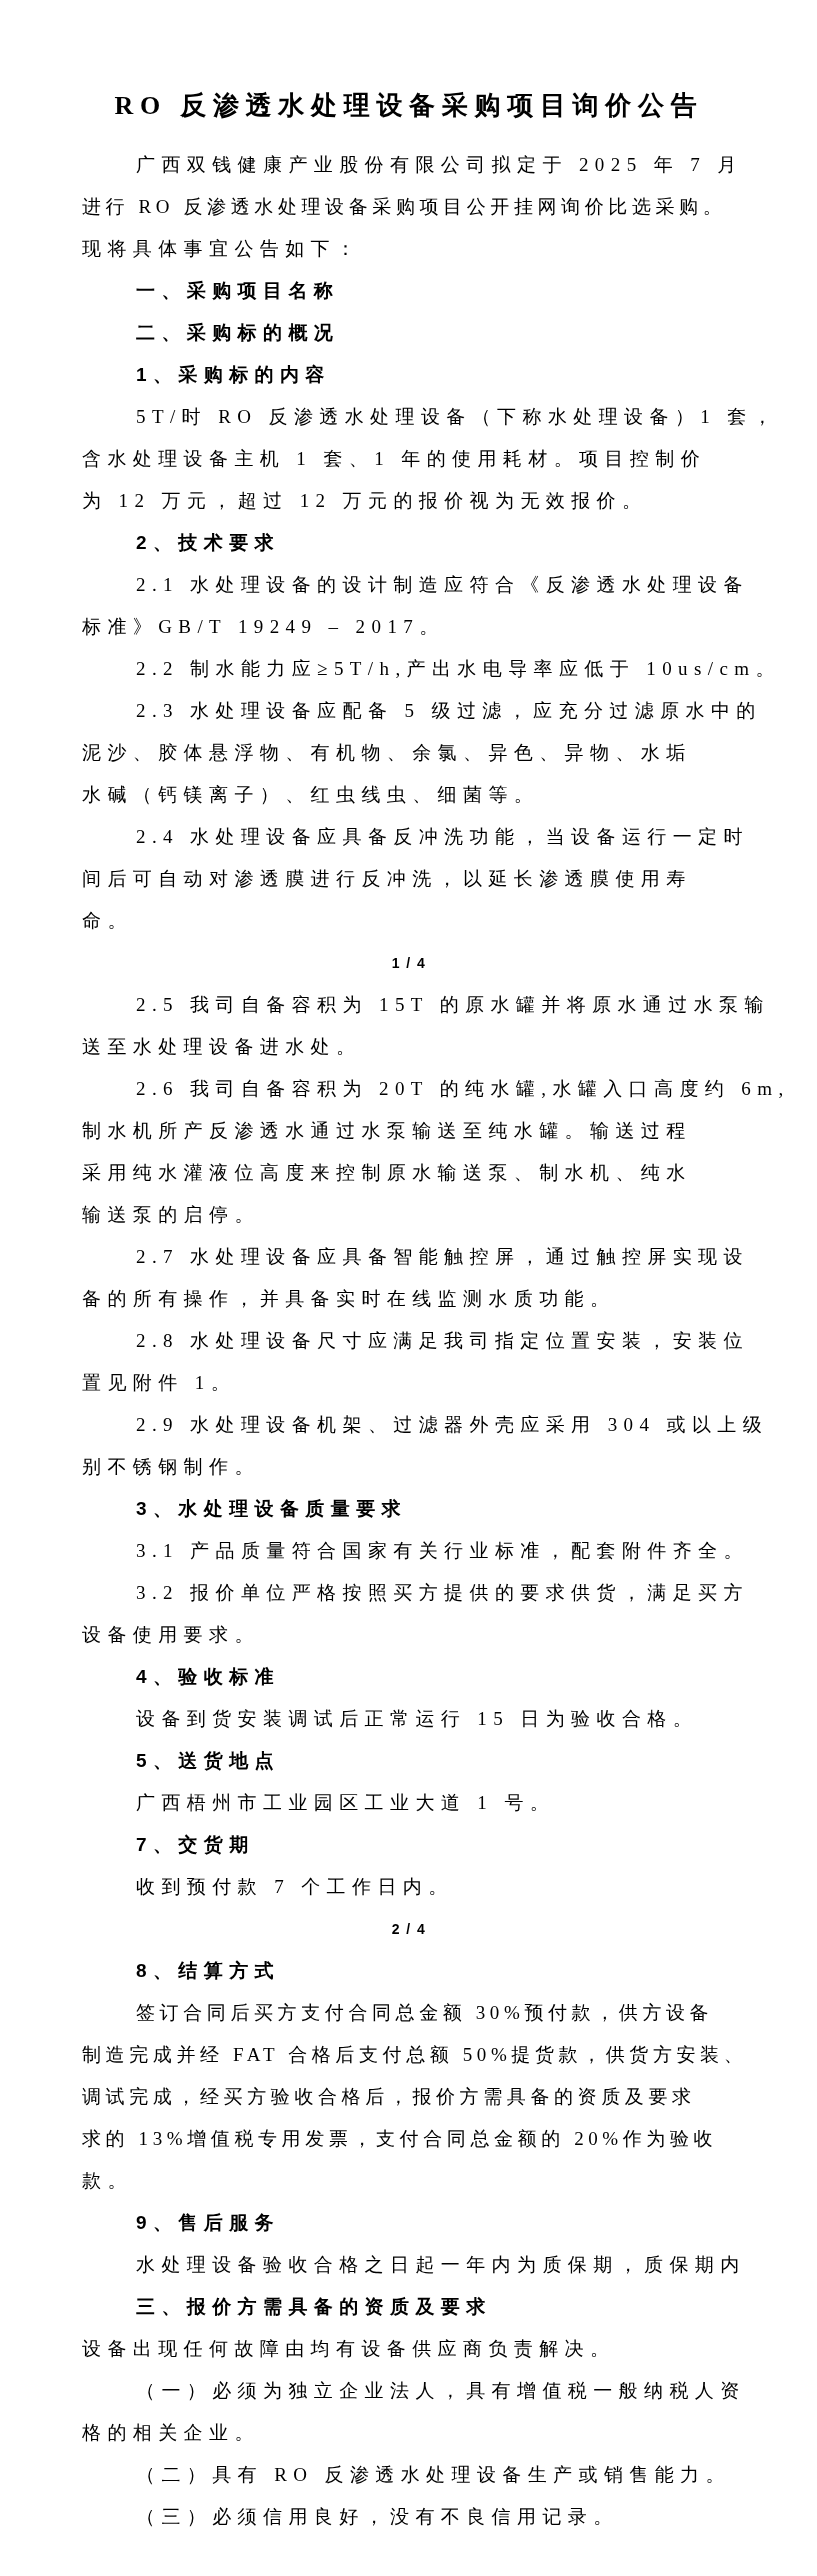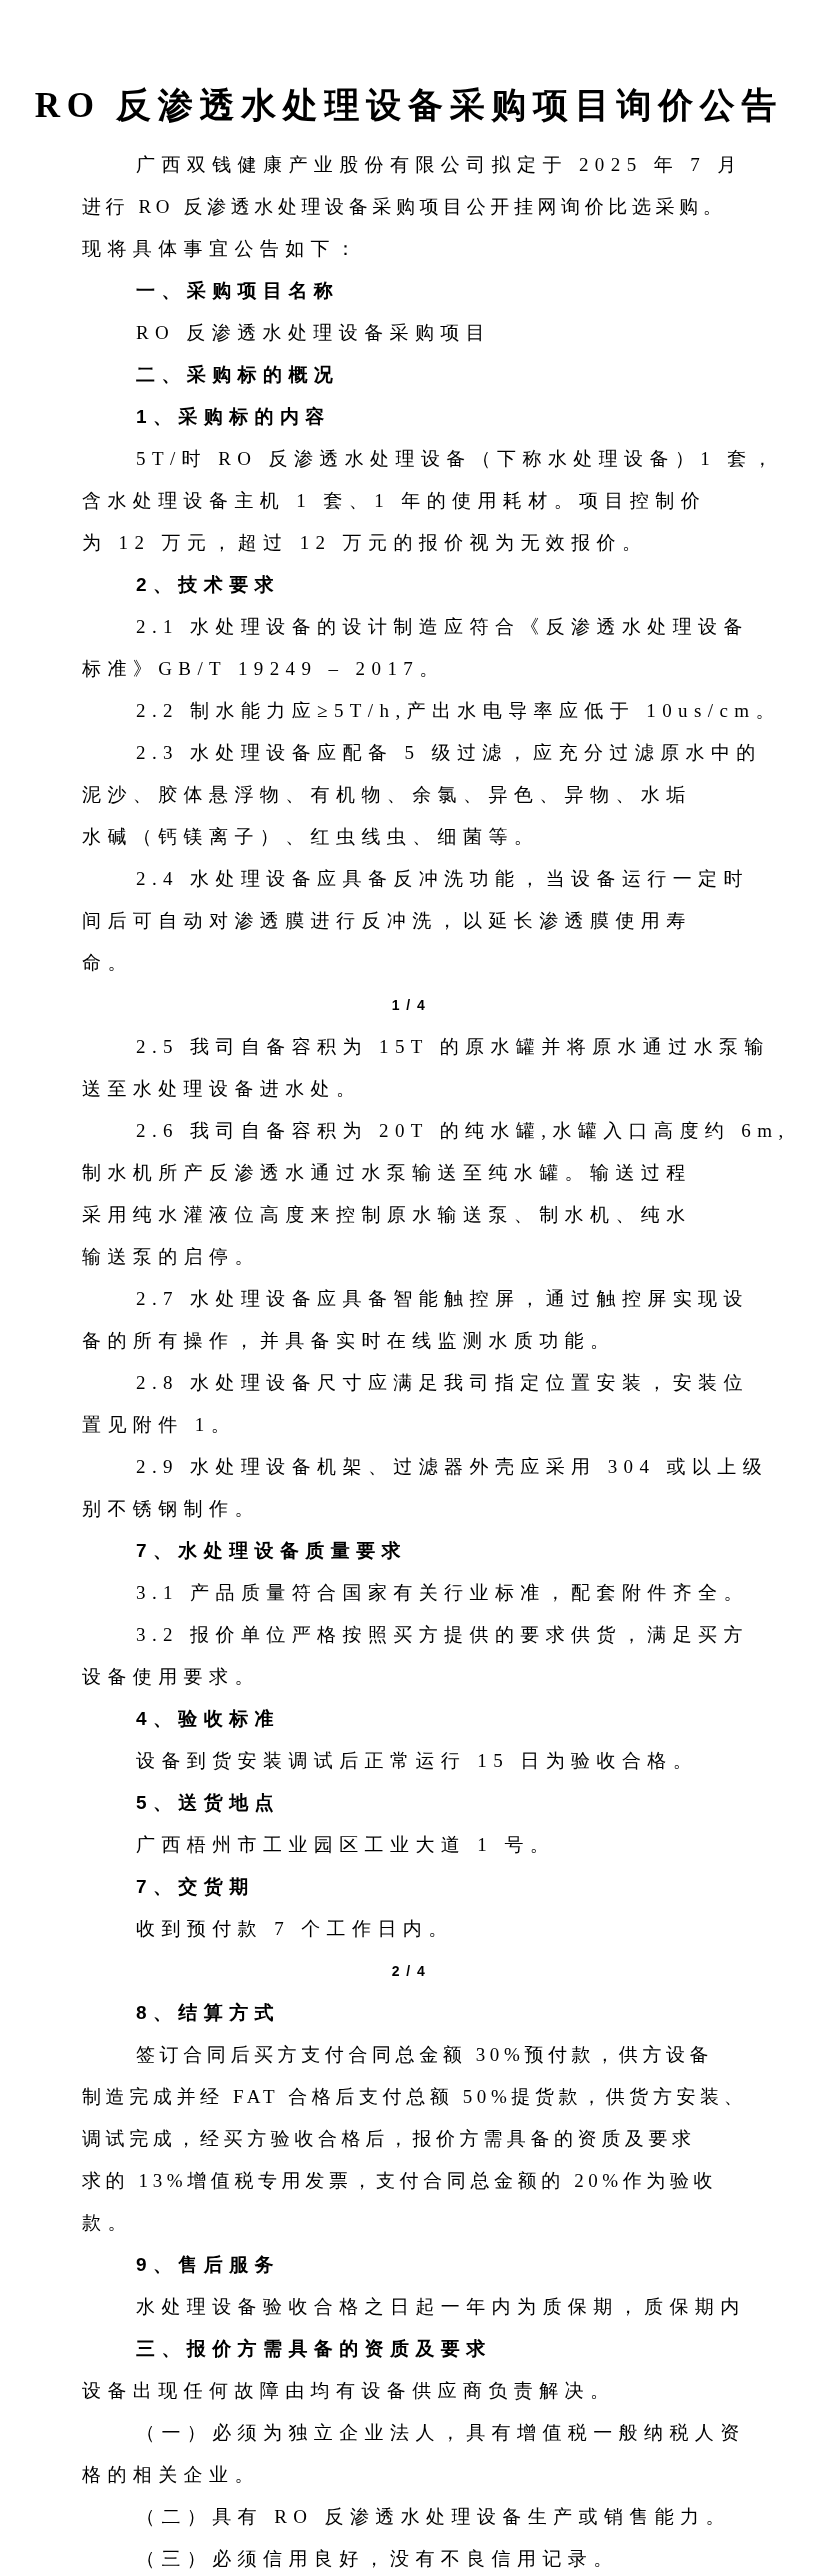--- a/index.html
+++ b/index.html
@@ -4,21 +4,21 @@
 <style>
   html,body{margin:0;padding:0;}
   body{
     width:818px;height:4002px;background:#ffffff;color:#000;
     font-family:"Liberation Serif","DejaVu Serif",serif;
     overflow:hidden;position:relative;
   }
   .title{
     margin-top:66px;height:78px;
     display:flex;align-items:center;justify-content:center;
-    font-size:35px;font-weight:bold;letter-spacing:6.7px;white-space:nowrap;
+    font-size:26px;font-weight:bold;letter-spacing:6.7px;white-space:nowrap;
   }
   .flow{}
   .line{
     height:42px;margin:0 95px 0 82px;
     display:flex;align-items:center;
     font-size:19px;letter-spacing:6.4px;white-space:nowrap;
   }
   .line .txt{display:inline-block;}
   .ind .txt{padding-left:54px;}
   .h1,.h2{font-family:"Liberation Sans","DejaVu Sans",sans-serif;font-weight:bold;}
@@ -41,23 +41,20 @@
       </div>
       <div class="line cont tight">
         <span class="txt">进行 RO 反渗透水处理设备采购项目公开挂网询价比选采购。</span>
       </div>
       <div class="line cont">
         <span class="txt">现将具体事宜公告如下：</span>
       </div>
       <div class="line h1 ind">
         <span class="txt">一、采购项目名称</span>
       </div>
-      <div class="line ind">
-        <span class="txt">RO 反渗透水处理设备采购项目</span>
-      </div>
       <div class="line h1 ind">
         <span class="txt">二、采购标的概况</span>
       </div>
       <div class="line h2 ind">
         <span class="txt">1、采购标的内容</span>
       </div>
       <div class="line ind">
         <span class="txt">5T/时 RO 反渗透水处理设备（下称水处理设备）1 套，</span>
       </div>
       <div class="line cont">
@@ -129,21 +126,21 @@
       <div class="line cont">
         <span class="txt">置见附件 1。</span>
       </div>
       <div class="line ind">
         <span class="txt">2.9 水处理设备机架、过滤器外壳应采用 304 或以上级</span>
       </div>
       <div class="line cont">
         <span class="txt">别不锈钢制作。</span>
       </div>
       <div class="line h2 ind">
-        <span class="txt">7、水处理设备质量要求</span>
+        <span class="txt">3、水处理设备质量要求</span>
       </div>
       <div class="line ind">
         <span class="txt">3.1 产品质量符合国家有关行业标准，配套附件齐全。</span>
       </div>
       <div class="line ind">
         <span class="txt">3.2 报价单位严格按照买方提供的要求供货，满足买方</span>
       </div>
       <div class="line cont">
         <span class="txt">设备使用要求。</span>
       </div>

